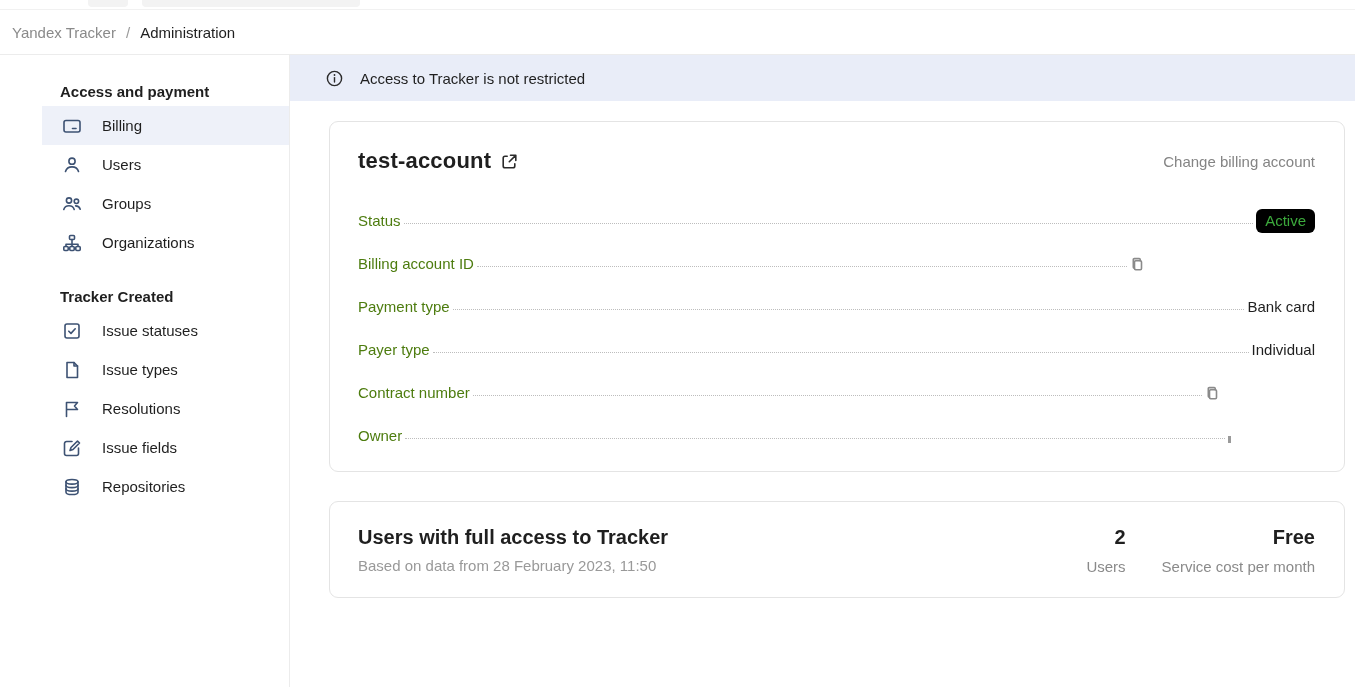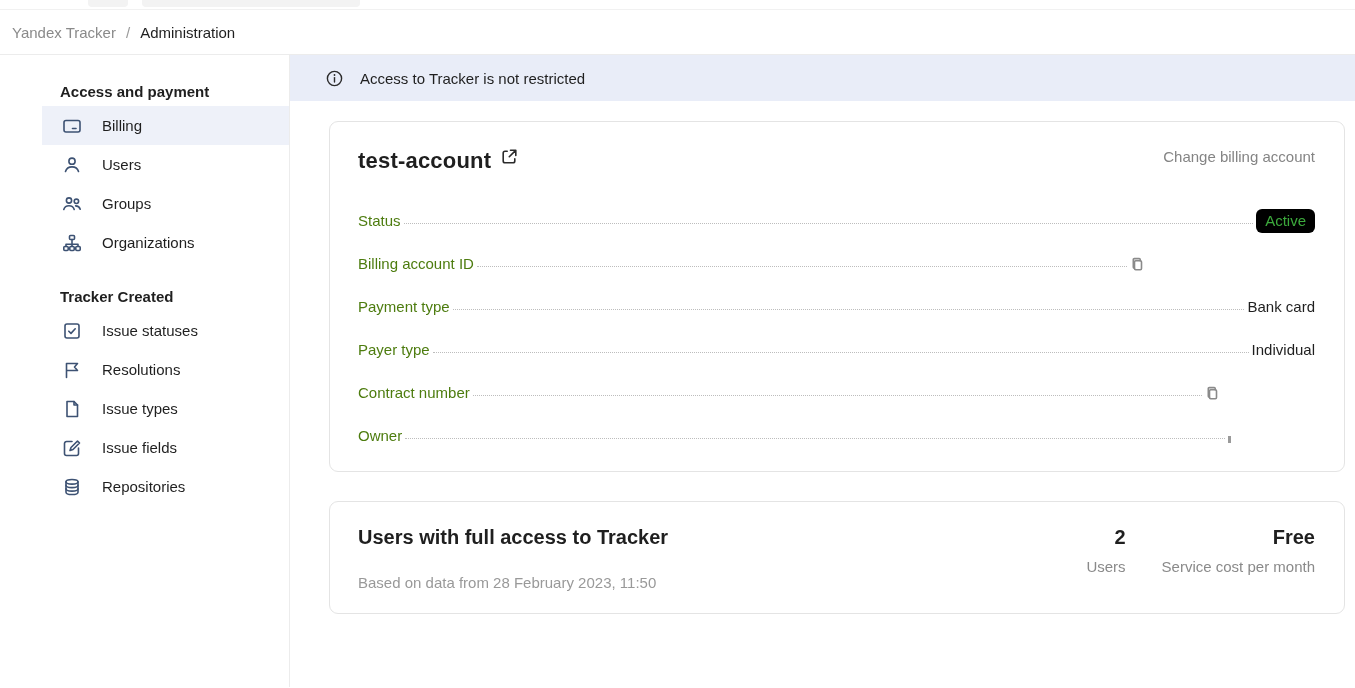--- a/index.html
+++ b/index.html
@@ -34,21 +34,21 @@
   .main { flex:1; background:#fff; }
   .banner { height:46px; background:#e9edf8; display:flex; align-items:center; padding-left:36px; font-size:15px; }
   .banner .ic { width:17px; height:17px; margin-right:17px; color:#2b2b2b; display:flex; }
   .banner .ic svg { width:17px; height:17px; }
 
   .content { padding:20px 10px 0 39px; }
 
   .card { background:#fff; border:1px solid #e4e4e4; border-radius:9px; }
   .card1 { padding:26px 29px 18px 28px; }
 
-  .card1-head { display:flex; }
+  .card1-head { display:flex; align-items:center; }
   .card1-title { font-size:22px; font-weight:bold; letter-spacing:.2px; }
   .ext-ic { margin-left:10px; color:#2b2b2b; display:flex; cursor:pointer; }
   .ext-ic svg { width:17px; height:17px; }
   .change-link { margin-left:auto; color:#848484; font-size:15px; cursor:pointer; }
 
   .rows { margin-top:21px; }
   .frow { display:flex; align-items:flex-end; height:43px; font-size:15px; }
   .frow .lbl { color:#4d7c0f; padding-bottom:9px; white-space:nowrap; }
   .frow .leader { flex:1; border-bottom:1px dotted #bdbdbd; margin:0 3px; height:1px; margin-bottom:14px; }
   .frow .val { padding-bottom:9px; white-space:nowrap; }
@@ -56,21 +56,21 @@
   .copy-ic { color:#8a8a8a; display:flex; margin-bottom:9px; cursor:pointer; }
   .copy-ic svg { width:15px; height:15px; }
   .sp-a { width:170px; }
   .sp-b { width:95px; }
   .sp-c { width:84px; }
   .owner-mark { width:3px; height:7px; background:#9a9a9a; margin-bottom:10px; }
 
   .card2 { margin-top:29px; padding:24px 29px 22px 28px; display:flex; }
   .card2-left { flex:1; }
   .card2-title { font-size:20px; font-weight:bold; }
-  .card2-sub { margin-top:25px; color:#999; font-size:15px; }
+  .card2-sub { margin-top:8px; color:#999; font-size:15px; }
   .stats { display:flex; gap:36px; align-items:flex-start; }
   .stat { text-align:right; }
   .stat-val { font-size:20px; font-weight:bold; }
   .stat-lbl { margin-top:9px; color:#8a8a8a; font-size:15px; }
 
   svg { fill:none; stroke:currentColor; stroke-width:1.6; stroke-linecap:round; stroke-linejoin:round; }
 </style>
 </head>
 <body>
 
@@ -146,34 +146,34 @@
               <rect x="3" y="3" width="14" height="14" rx="2"></rect>
               <path d="M6.8 10.2l2.2 2.2 4.2-4.6"></path>
             </svg>
         </span>
         <span>Issue statuses</span>
       </div>
 
       <div class="side-item">
         <span class="ic">
           <svg viewBox="0 0 20 20">
-              <path d="M4.5 17.5V3.5h11l-3 3.5 3 3.5h-11"></path>
-            </svg>
-        </span>
-        <span>Resolutions</span>
-      </div>
-
-      <div class="side-item">
-        <span class="ic">
-          <svg viewBox="0 0 20 20">
               <path d="M5 2.5h7l3.5 3.5v11.5H5z"></path>
               <path d="M12 2.5V6h3.5"></path>
             </svg>
         </span>
         <span>Issue types</span>
+      </div>
+
+      <div class="side-item">
+        <span class="ic">
+          <svg viewBox="0 0 20 20">
+              <path d="M4.5 17.5V3.5h11l-3 3.5 3 3.5h-11"></path>
+            </svg>
+        </span>
+        <span>Resolutions</span>
       </div>
 
       <div class="side-item">
         <span class="ic">
           <svg viewBox="0 0 20 20">
               <path d="M16.5 10v5.5a2 2 0 0 1-2 2H4.5a2 2 0 0 1-2-2V5.5a2 2 0 0 1 2-2H10"></path>
               <path d="M8 12.5l1-3 6.5-6.5 2 2L11 11.5z"></path>
             </svg>
         </span>
         <span>Issue fields</span>

